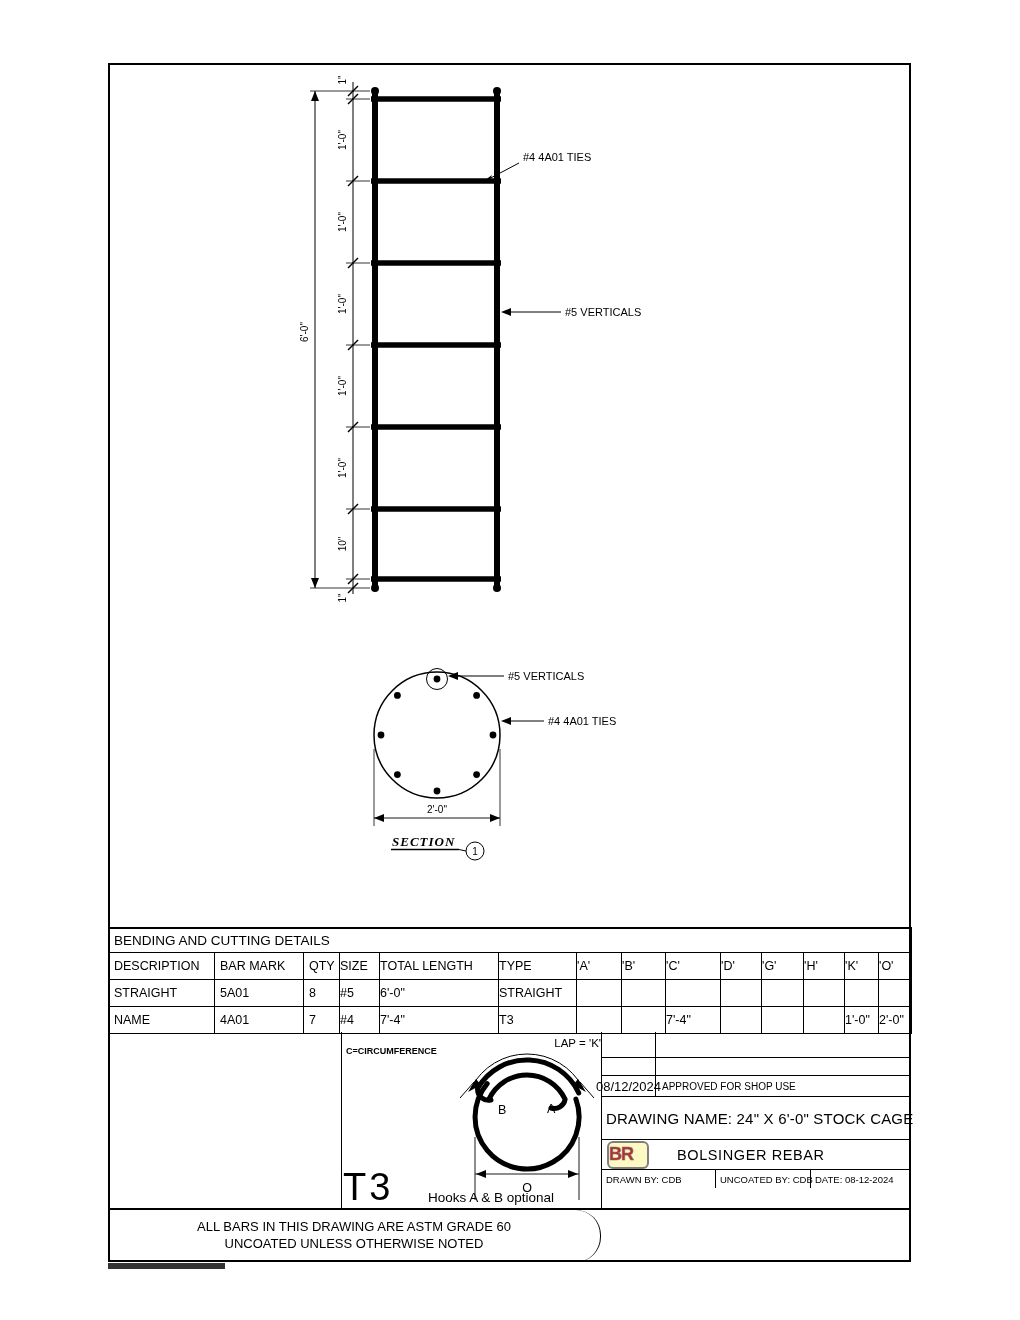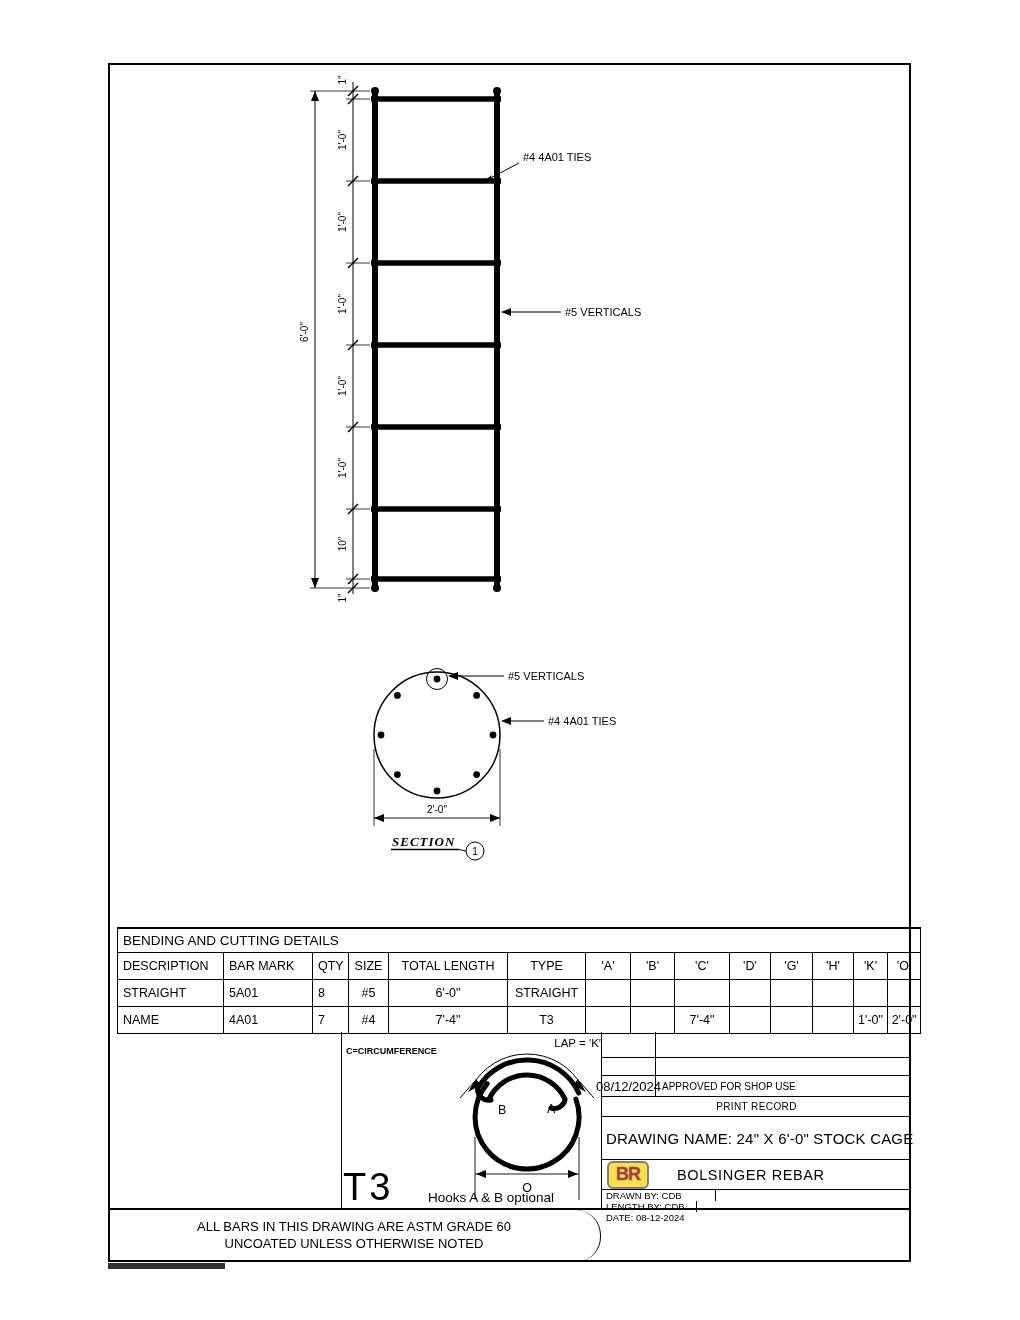--- a/index.html
+++ b/index.html
@@ -3,39 +3,39 @@
 <meta charset="utf-8">
 <style>
   html,body{margin:0;padding:0;background:#ffffff;}
   body{width:1020px;height:1320px;position:relative;font-family:"Liberation Sans",sans-serif;color:#000;}
   .abs{position:absolute;}
   #sheet-border{left:108px;top:63px;width:803px;height:1199px;border:2px solid #000;box-sizing:border-box;}
   svg{overflow:visible;}
   svg text{font-family:"Liberation Sans",sans-serif;fill:#000;}
   .cad{letter-spacing:.2px;}
   
-  #bend-table{left:117px;top:927px;width:803px;box-sizing:border-box;border-collapse:collapse;table-layout:fixed;}
+  #bend-table{left:108px;top:927px;width:803px;box-sizing:border-box;border-collapse:collapse;table-layout:fixed;}
   #bend-table td{border:1px solid #000;font-size:12.5px;padding:0 0 0 5px;white-space:nowrap;overflow:hidden;}
   #bend-table tr.title-row td{border-top:2px solid #000;font-size:13.5px;height:23px;}
   #bend-table tr.hdr td{height:26px;}
   #bend-table tr.datarow td{height:26px;}
-  #bend-table td.c{text-align:center;padding:0;}
+  #bend-table td.c{padding:0;}
   
   #t3-divider{left:341px;top:1032px;width:1px;height:176px;background:#000;}
   #title-block{left:601px;top:1032px;width:310px;height:176px;box-sizing:border-box;border-left:1px solid #000;font-size:10px;}
   .tb-row{box-sizing:border-box;border-bottom:1px solid #000;display:flex;align-items:stretch;}
   .tb-datecell{width:54px;box-sizing:border-box;border-right:1px solid #000;display:flex;align-items:center;justify-content:center;font-size:13px;}
   .tb-fill{flex:1;display:flex;align-items:center;padding-left:6px;font-size:10px;}
   .tb-center{flex:1;display:flex;align-items:center;justify-content:center;font-size:10px;letter-spacing:.4px;}
   #tb-name{height:43px;display:flex;align-items:center;padding-left:4px;font-size:15px;letter-spacing:.2px;border-bottom:1px solid #000;box-sizing:border-box;white-space:nowrap;}
   #tb-company{height:30px;display:flex;align-items:center;padding-left:5px;border-bottom:1px solid #000;box-sizing:border-box;}
-  #br-logo{width:38px;height:24px;border:2px solid #7f7f7f;border-radius:6px;display:flex;align-items:center;justify-content:center;background:#fde047;}
+  #br-logo{width:38px;height:24px;border:2px solid #7f7f7f;border-radius:6px;display:flex;align-items:center;background:#fef9c3;}
   #br-logo span{font-size:18px;font-weight:bold;color:#c1272d;letter-spacing:-1px;-webkit-text-stroke:.7px #777;}
   #tb-company .company{margin-left:28px;font-size:14.5px;letter-spacing:.6px;}
-  #tb-credits{height:18px;display:flex;flex-direction:column;}
+  #tb-credits{height:18px;display:flex;}
   #tb-credits div{box-sizing:border-box;display:flex;align-items:center;padding-left:4px;font-size:9.5px;white-space:nowrap;}
   #tb-credits .c1{width:114px;border-right:1px solid #000;}
   #tb-credits .c2{width:95px;border-right:1px solid #000;}
   #tb-credits .c3{flex:1;}
   
   #note-row{left:108px;top:1208px;width:803px;height:54px;box-sizing:border-box;border-top:2px solid #000;display:flex;}
   #note-left{width:493px;box-sizing:border-box;border-right:1px solid #000;display:flex;flex-direction:column;align-items:center;justify-content:center;font-size:13px;line-height:1.3;text-align:center;border-radius:25px;}
   #note-right{flex:1;display:flex;align-items:center;padding-left:4px;font-size:14px;}
   #scan-artifact{left:108px;top:1263px;width:117px;height:6px;background:#1c1c1c;opacity:.9;}
   .section-title{font-family:"Liberation Serif",serif;font-style:italic;font-weight:bold;}
@@ -276,33 +276,30 @@
       <div class="tb-fill"></div>
   </div>
   <div class="tb-row" style="height:18px;">
     <div class="tb-datecell"></div>
       <div class="tb-fill"></div>
   </div>
   <div class="tb-row" style="height:21px;">
     <div class="tb-datecell">08/12/2024</div>
     <div class="tb-fill">APPROVED FOR SHOP USE</div>
   </div>
-  <div class="tb-row" style="height:20px;">
-    <div class="tb-center">PRINT RECORD</div>
-  </div>
   <div id="tb-name" class="cad">DRAWING NAME: 24" X 6'-0" STOCK CAGE</div>
   <div id="tb-company">
     <div id="br-logo">
       <span>BR</span>
     </div>
     <span class="company">BOLSINGER REBAR</span>
   </div>
   <div id="tb-credits">
     <div class="c1">DRAWN BY: CDB</div>
-    <div class="c2">LENGTH BY: CDB</div>
+    <div class="c2">UNCOATED BY: CDB</div>
     <div class="c3">DATE: 08-12-2024</div>
   </div>
 </div>
 
 <div class="abs" id="note-row">
   <div id="note-left">
     <span>ALL BARS IN THIS DRAWING ARE ASTM GRADE 60</span>
     <span>UNCOATED UNLESS OTHERWISE NOTED</span>
   </div>
 </div>

